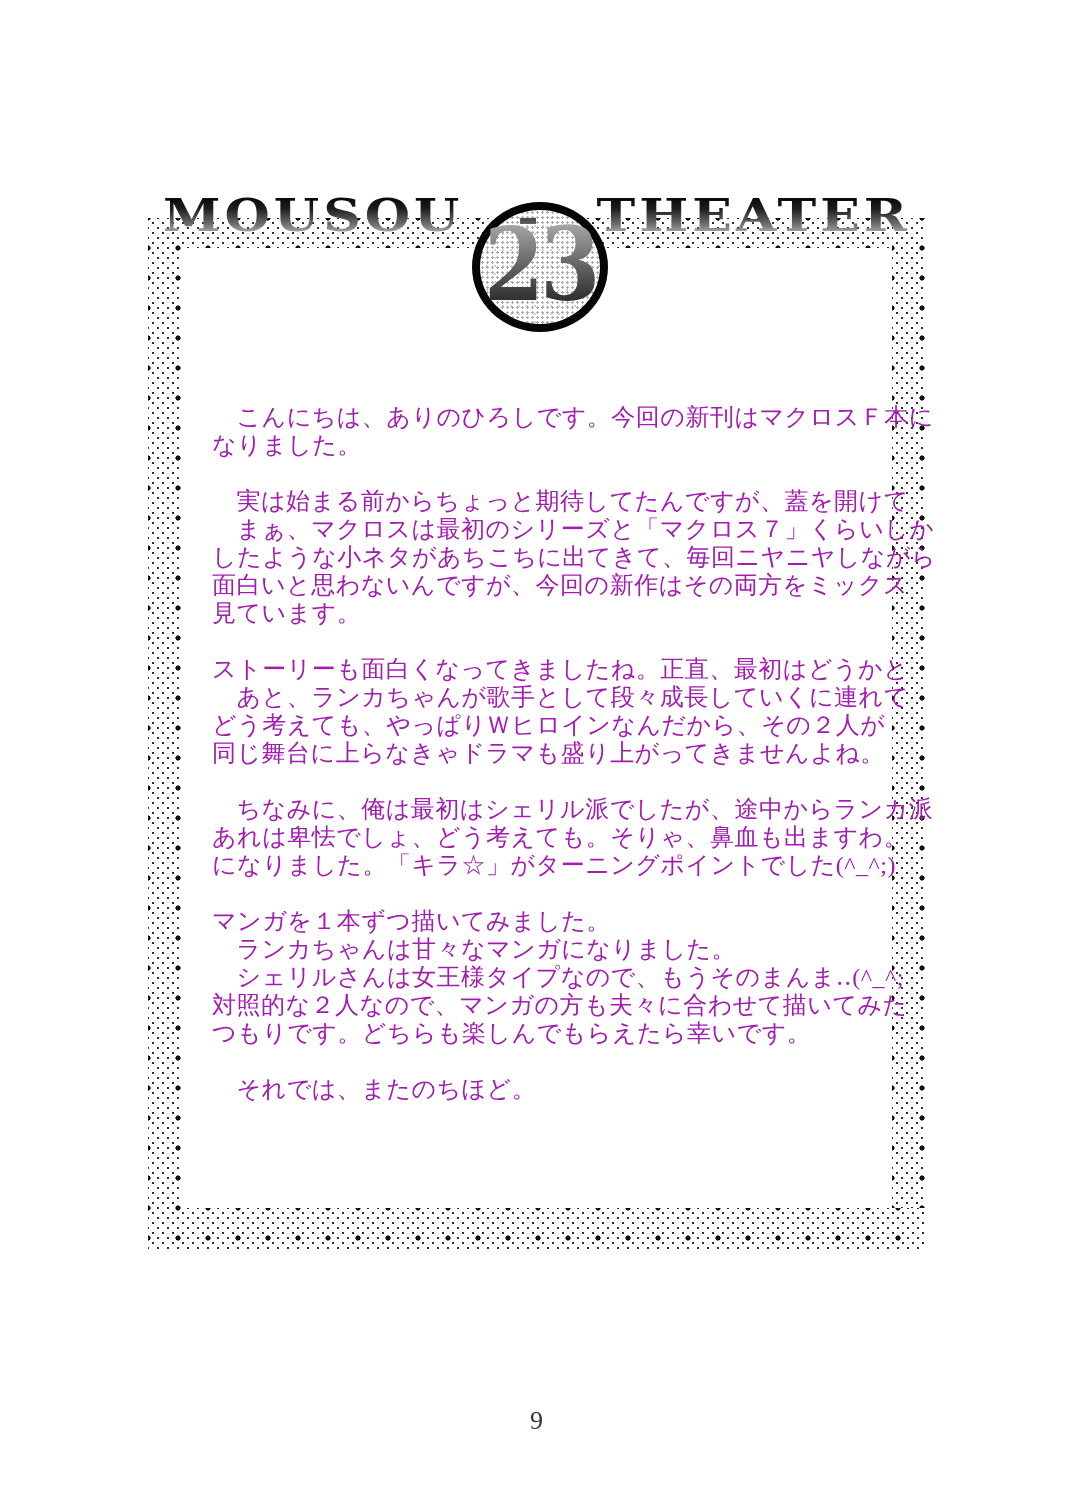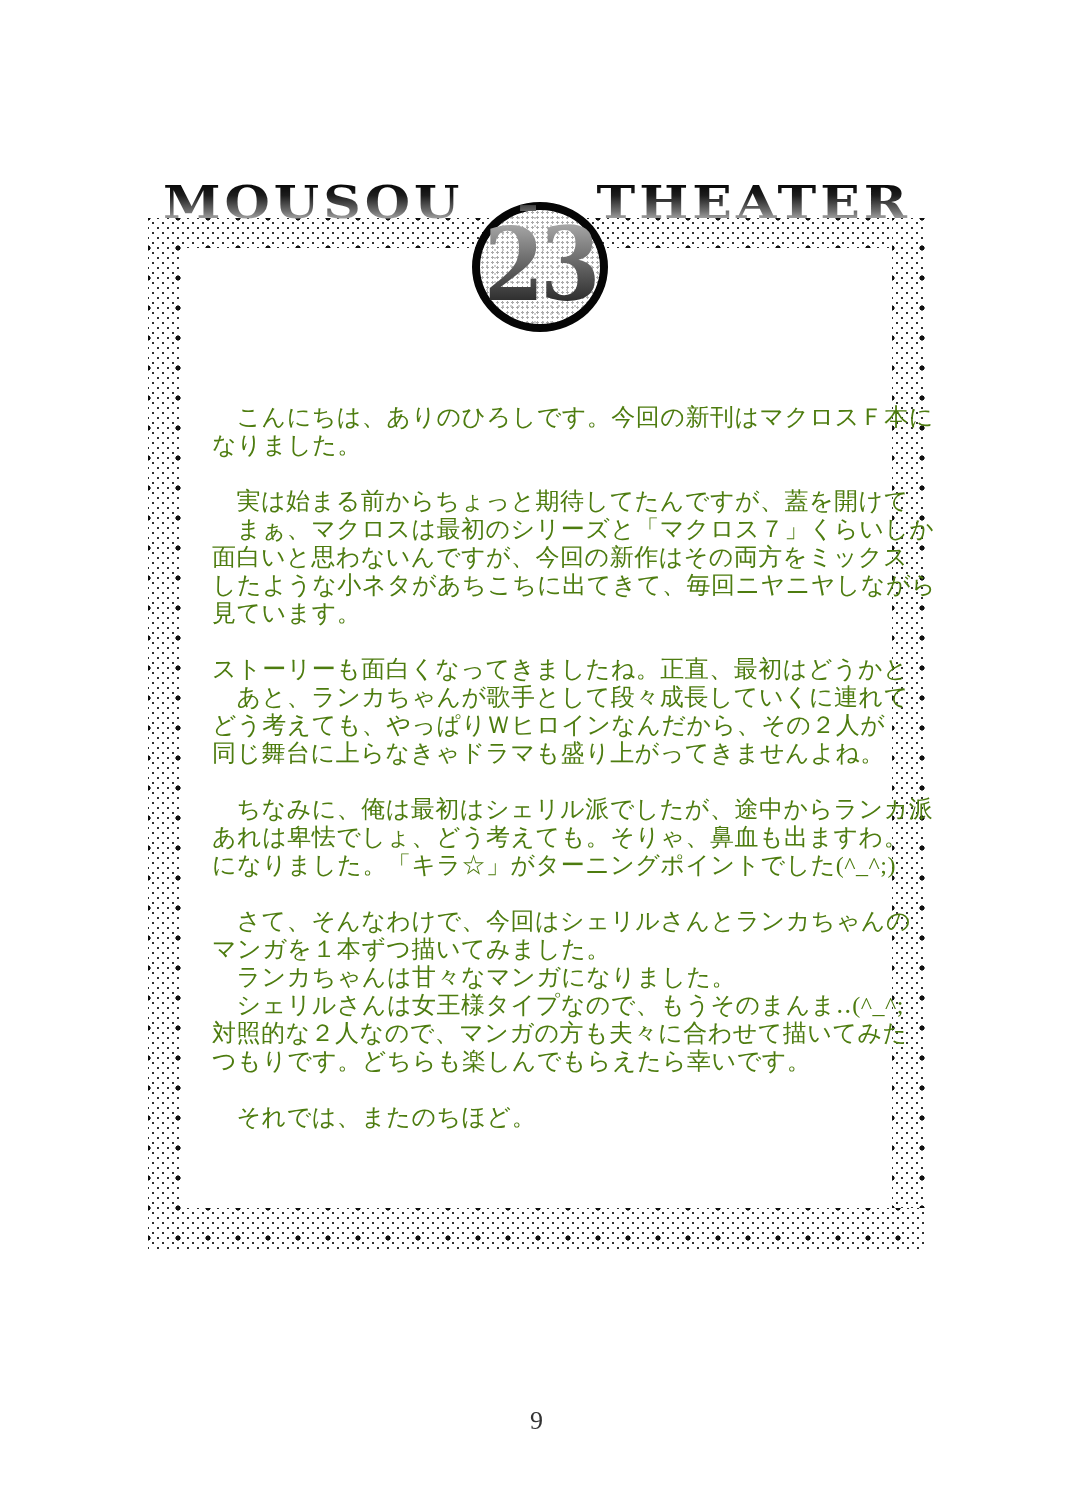--- a/index.html
+++ b/index.html
@@ -13,21 +13,21 @@
     height: 1511px;
     background: #ffffff;
     overflow: hidden;
     font-family: "Liberation Serif", "DejaVu Serif", serif;
   }
 
   
   .masthead {
     position: absolute;
     left: 163px;
-    top: 159px;
+    top: 172px;
     width: 748px;
     display: flex;
     justify-content: space-between;
     align-items: flex-start;
     z-index: 3;
     pointer-events: none;
   }
   .title-part {
     font-family: "DejaVu Serif", "Liberation Serif", serif;
     font-weight: bold;
@@ -97,21 +97,21 @@
   .band-right  { left: 892px; top: 218px;  width: 33px;  height: 1034px; }
   .band-bottom { left: 148px; top: 1208px; width: 777px; height: 44px; }
 
   
   .afterword {
     position: absolute;
     left: 212px;
     top: 403px;
     width: 662px;
     z-index: 2;
-    color: #4d7c0f;
+    color: #a21caf;
   }
   .text-line {
     height: 28px;
     line-height: 28px;
     font-size: 24px;
     letter-spacing: 0.5px;
     white-space: nowrap;
   }
 
   
@@ -145,34 +145,33 @@
   <div class="band band-left"></div>
   <div class="band band-right"></div>
   <div class="band band-bottom"></div>
 
   <div class="afterword">
     <div class="text-line">　こんにちは、ありのひろしです。今回の新刊はマクロスＦ本に</div>
     <div class="text-line">なりました。</div>
     <div class="text-line"></div>
     <div class="text-line">　実は始まる前からちょっと期待してたんですが、蓋を開けて</div>
     <div class="text-line">　まぁ、マクロスは最初のシリーズと「マクロス７」くらいしか</div>
+    <div class="text-line">したような小ネタがあちこちに出てきて、毎回ニヤニヤしながら</div>
     <div class="text-line">面白いと思わないんですが、今回の新作はその両方をミックス</div>
-    <div class="text-line">したような小ネタがあちこちに出てきて、毎回ニヤニヤしながら</div>
     <div class="text-line">見ています。</div>
     <div class="text-line"></div>
     <div class="text-line">ストーリーも面白くなってきましたね。正直、最初はどうかと</div>
     <div class="text-line">　あと、ランカちゃんが歌手として段々成長していくに連れて</div>
     <div class="text-line">どう考えても、やっぱりＷヒロインなんだから、その２人が</div>
     <div class="text-line">同じ舞台に上らなきゃドラマも盛り上がってきませんよね。</div>
     <div class="text-line"></div>
     <div class="text-line">　ちなみに、俺は最初はシェリル派でしたが、途中からランカ派</div>
     <div class="text-line">あれは卑怯でしょ、どう考えても。そりゃ、鼻血も出ますわ。</div>
     <div class="text-line">になりました。「キラ☆」がターニングポイントでした(^_^;)</div>
     <div class="text-line"></div>
-    <div class="text-line">　さて、そんなわけで、今回はシェリルさんとランカちゃんの</div>
     <div class="text-line">マンガを１本ずつ描いてみました。</div>
     <div class="text-line">　ランカちゃんは甘々なマンガになりました。</div>
     <div class="text-line">　シェリルさんは女王様タイプなので、もうそのまんま‥(^_^;</div>
     <div class="text-line">対照的な２人なので、マンガの方も夫々に合わせて描いてみた</div>
     <div class="text-line">つもりです。どちらも楽しんでもらえたら幸いです。</div>
     <div class="text-line"></div>
     <div class="text-line">　それでは、またのちほど。</div>
   </div>
 
   <div class="page-number">9</div>

